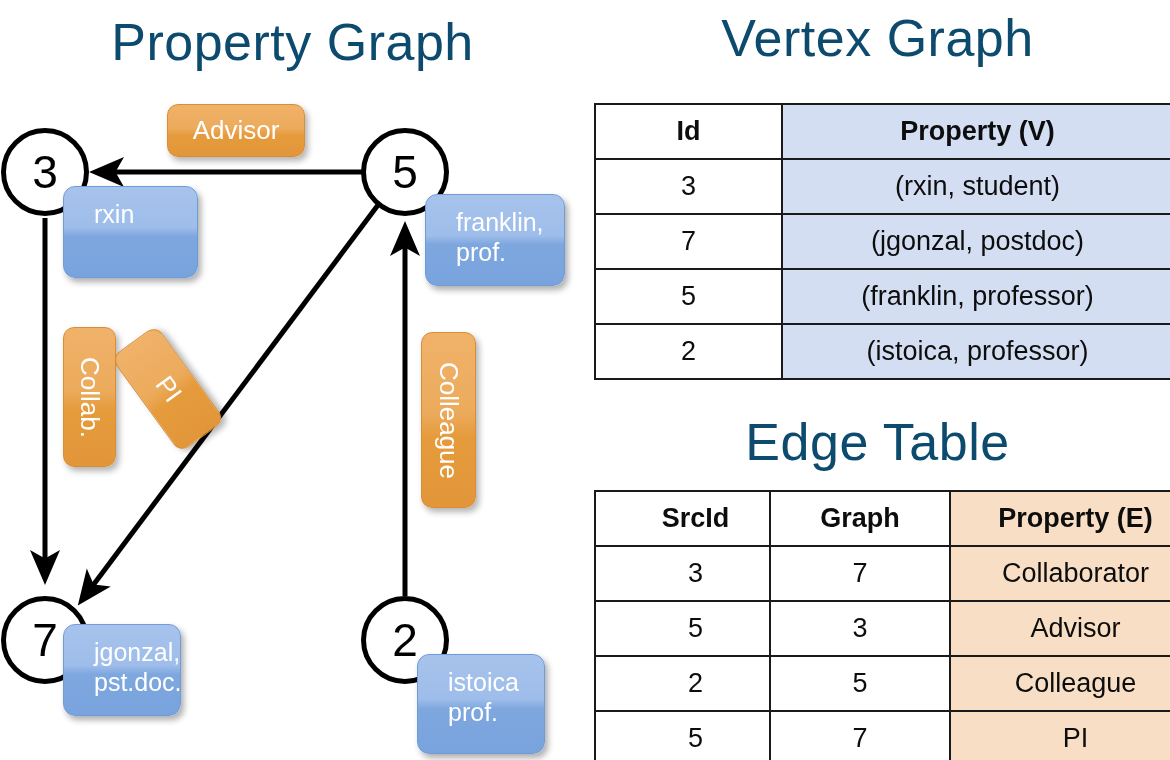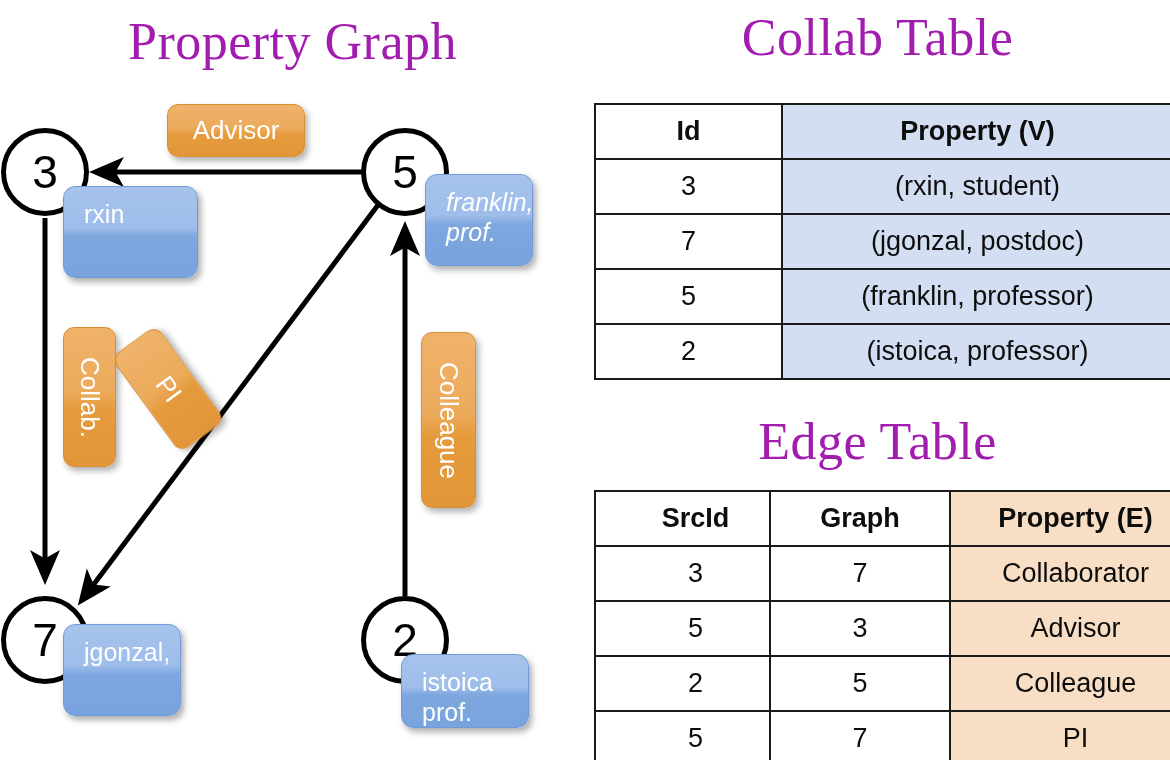--- a/index.html
+++ b/index.html
@@ -12,26 +12,26 @@
     height: 760px;
     position: relative;
     overflow: hidden;
     font-family: "Liberation Sans", sans-serif;
     color: #000000;
   }
 
   
   .section-title {
     position: absolute;
-    font-family: Liberation Serif, serif;
+    font-family: Liberation Sans, sans-serif;
     font-weight: 300;
     font-size: 52px;
     line-height: 60px;
     letter-spacing: 0.5px;
-    color: #a21caf;
+    color: #0c4a6e;
     text-align: center;
     white-space: nowrap;
   }
   #title-property-graph { left: 0;   top: 12px;  width: 585px; }
   #title-vertex-table   { left: 585px; top: 8px;  width: 585px; }
   #title-edge-table     { left: 585px; top: 400px; width: 585px; margin-top: 12px; }
 
   
   #graph-canvas {
     position: absolute;
@@ -70,21 +70,21 @@
     border-radius: 12px;
     background: linear-gradient(to bottom, #a7c3ec 0%, #9ebdea 45%, #7ea7df 55%, #79a3dd 100%);
     border: 1px solid #6f9bd8;
     box-shadow: 3px 4px 6px rgba(0,0,0,0.32);
     box-sizing: border-box;
     color: #ffffff;
     font-family: "Liberation Sans", sans-serif;
     font-weight: 400;
     font-size: 25px;
     line-height: 30px;
-    padding: 12px 0 0 20px;
+    padding: 12px 0 0 30px;
   }
   .vbox div { white-space: nowrap; }
 
   
   .ebox {
     position: absolute;
     border-radius: 11px;
     background: linear-gradient(to bottom, #f0b26a 0%, #ecab5c 45%, #e59b3c 60%, #e2963a 100%);
     border: 1px solid #d98e34;
     box-shadow: 3px 4px 6px rgba(0,0,0,0.30);
@@ -167,28 +167,29 @@
   <div class="node-circle" style="left:1px; top:596px;">
     <span>7</span>
   </div>
   <div class="node-circle" style="left:361px; top:596px;">
     <span>2</span>
   </div>
 
   <div class="vbox" style="left:63px; top:186px; width:135px; height:92px;">
     <div>rxin</div>
   </div>
-  <div class="vbox" style="left:425px; top:174px; width:108px; height:92px;font-style:italic;">
+  <div class="vbox" style="left:425px; top:194px; width:140px; height:92px;">
     <div>franklin,</div>
     <div>prof.</div>
   </div>
   <div class="vbox" style="left:63px; top:624px; width:118px; height:92px;">
     <div>jgonzal,</div>
-  </div>
-  <div class="vbox" style="left:401px; top:654px; width:128px; height:74px;">
+    <div>pst.doc.</div>
+  </div>
+  <div class="vbox" style="left:417px; top:654px; width:128px; height:100px;">
     <div>istoica</div>
     <div>prof.</div>
   </div>
 
   <div class="ebox" style="left:167px; top:104px; width:138px; height:53px;">
     <span>Advisor</span>
   </div>
 
   <div class="ebox rot90" style="left:63px; top:327px; width:53px; height:140px;">
     <span>Collab.</span>
@@ -196,21 +197,21 @@
 
   <div class="ebox" style="left:140px; top:330px; width:56px; height:118px; transform: rotate(-36deg); transform-origin: 50% 50%;">
     <span style="transform: rotate(90deg);">PI</span>
   </div>
 
   <div class="ebox rot90" style="left:421px; top:332px; width:55px; height:176px;">
     <span>Colleague</span>
   </div>
 </div>
 
-<div id="title-vertex-table" class="section-title">Collab Table</div>
+<div id="title-vertex-table" class="section-title">Vertex Graph</div>
 
 <table class="grid" id="vertex-table">
   <thead>
     <tr>
       <th class="col-id">Id</th>
       <th class="col-prop cell-blue">Property (V)</th>
     </tr>
   </thead>
   <tbody>
     <tr>

